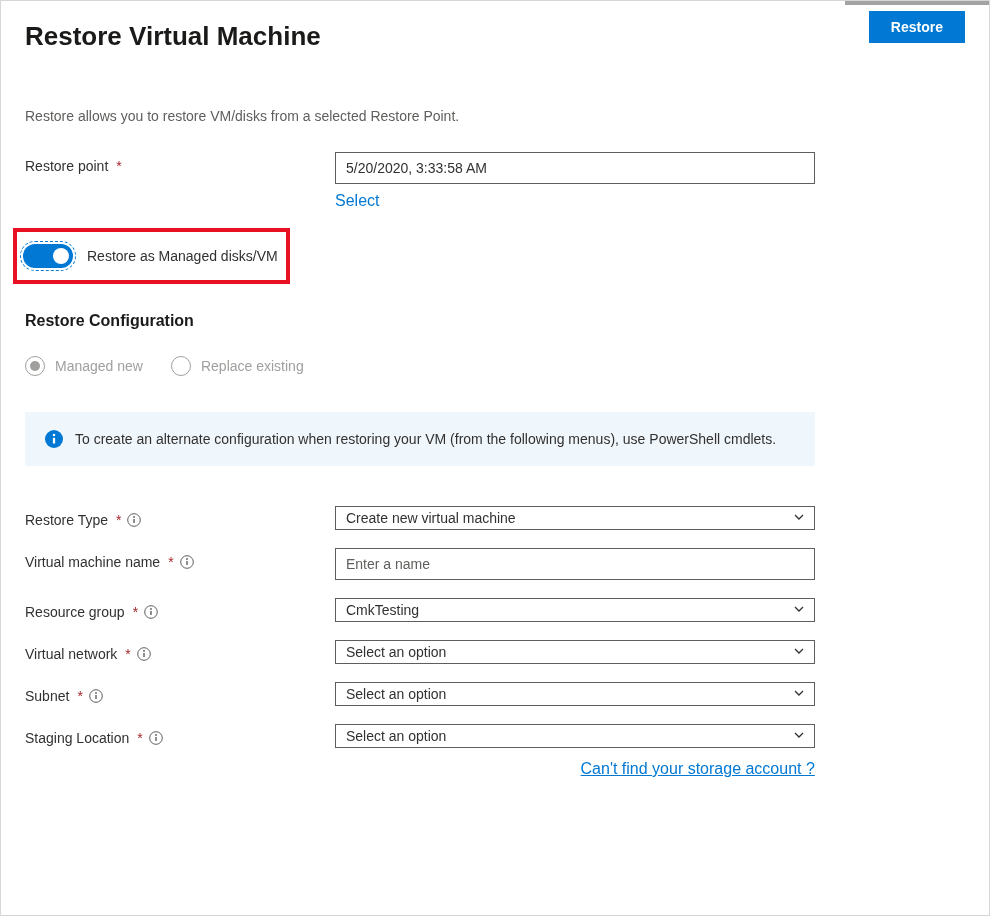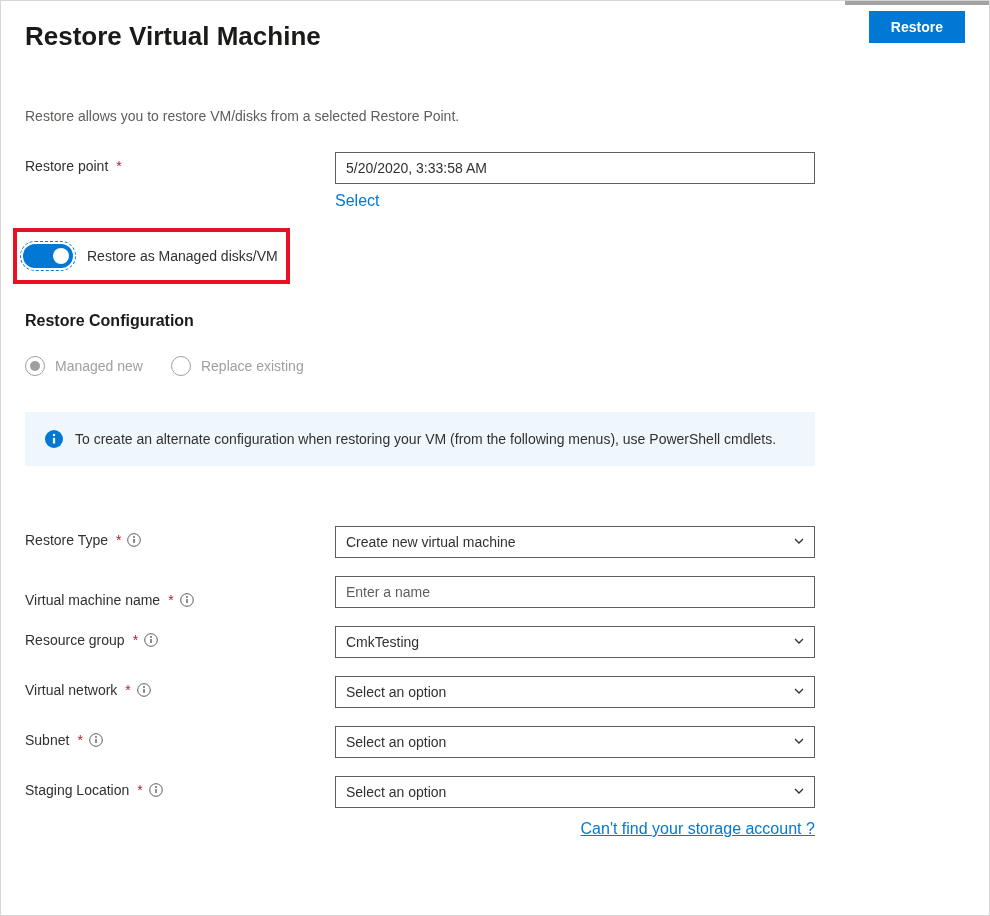--- a/index.html
+++ b/index.html
@@ -73,21 +73,21 @@
     }
     .text-input::placeholder {
       color: #605e5c;
     }
     .select-wrapper {
       position: relative;
       width: 100%;
     }
     .select-input {
       width: 100%;
-      height: 32px;
+      height: 24px;
       border: 1px solid #605e5c;
       padding: 4px 30px 4px 10px;
       font-size: 14px;
       color: #323130;
       background: #ffffff;
       display: flex;
       align-items: center;
       cursor: pointer;
     }
     .select-input.placeholder {
@@ -175,21 +175,21 @@
     .radio-label {
       color: #a19f9d;
       font-size: 14px;
     }
     .info-banner {
       background: #eff6fc;
       padding: 18px 20px;
       display: flex;
       align-items: center;
       gap: 12px;
-      margin-bottom: 60px;
+      margin-bottom: 40px;
     }
     .info-icon {
       width: 18px;
       height: 18px;
       flex-shrink: 0;
     }
     .info-text {
       font-size: 14px;
       color: #323130;
     }
@@ -198,21 +198,20 @@
       height: 14px;
       display: inline-flex;
       align-items: center;
       justify-content: center;
     }
     .form-section .form-row {
       margin-bottom: 18px;
     }
     .form-section .form-row:nth-child(2) {
       margin-bottom: 18px;
-      align-items: flex-end;
     }
     .right-align-link {
       text-align: right;
       margin-top: 4px;
     }
     .footer {
       border-top: 4px solid #a3a3a3;
       padding: 6px 24px;
       background: #ffffff;
     }

